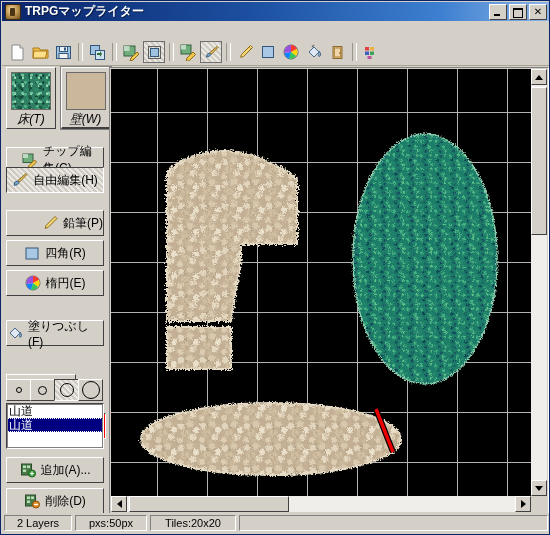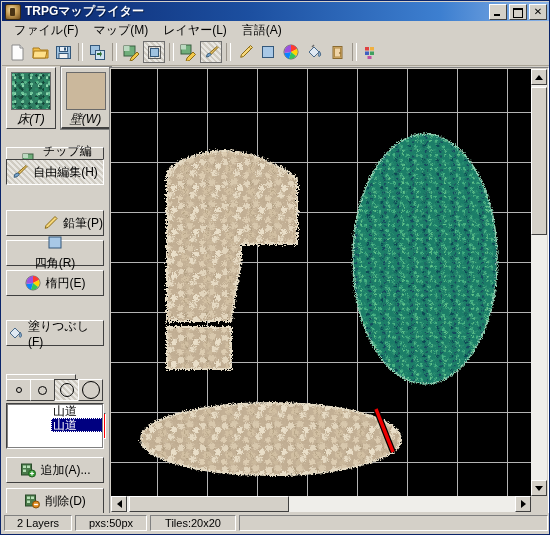--- a/index.html
+++ b/index.html
@@ -145,21 +145,20 @@
   .szc{border:1px solid #000;border-radius:50%;background:transparent;}
 
   
   .layerlist{
     position:absolute;left:4px;top:336px;width:98px;height:46px;
     background:#fff;box-sizing:border-box;
     border-top:1px solid #404040;border-left:1px solid #404040;
     border-right:1px solid #fff;border-bottom:1px solid #fff;
     outline:1px solid #808080;outline-offset:-2px;
     overflow:hidden;
-    padding-left:44px;
   }
   .litem{font-size:12px;padding:0 2px;line-height:14px;color:#000;white-space:nowrap;}
   .litem.sel{background:#000080;color:#fff;outline:1px dotted #fff;outline-offset:-1px;}
 
   
   .colorsw{
     position:absolute;left:76px;top:346px;width:26px;height:24px;
     background:#ff0000;
     border-top:1px solid #404040;border-left:1px solid #404040;
     border-right:1px solid #fff;border-bottom:1px solid #fff;
@@ -228,26 +227,20 @@
     <div class="title-text">TRPGマップライター</div>
     <div class="win-btns">
       <div class="wbtn min"></div>
       <div class="wbtn max"></div>
       <div class="wbtn">
           <i>✕</i>
         </div>
     </div>
   </div>
 
-  <div class="menubar">
-    <div class="menu-item">ファイル(F)</div>
-    <div class="menu-item">マップ(M)</div>
-    <div class="menu-item">レイヤー(L)</div>
-    <div class="menu-item">言語(A)</div>
-  </div>
 
   <div class="toolbar">
 
     <div class="tbtn">
       <svg class="ico" width="17" height="17" viewBox="0 0 17 17">
         <path d="M3 1h8l3 3v12H3z" fill="#fdfdfd" stroke="#8a8a8a"></path>
         <path d="M11 1v3h3" fill="#e6e6e6" stroke="#8a8a8a"></path>
       </svg>
     </div>
 
@@ -381,36 +374,36 @@
 
     <div class="sidebtn" style="top:80px;padding-left:15px;">
       <svg class="sb-ico" viewBox="0 0 16 16">
         <rect x="1" y="2" width="10" height="8.5" fill="#6fae7b" stroke="#3a5e40"></rect>
         <rect x="1" y="2" width="5" height="4" fill="#bcd9c1"></rect>
         <path d="M7 13.5l5.5-5.5L14.5 10l-5.5 5.5-3 .8z" fill="#f2c94c" stroke="#8a6a14"></path>
       </svg>
       <span>チップ編集(C)</span>
     </div>
 
-    <div class="sidebtn pressed" style="top:92px;">
+    <div class="sidebtn pressed" style="top:100px;">
       <svg class="sb-ico" viewBox="0 0 16 16">
         <path d="M14 1.5l1 1-7.5 7.5-1.5-1.5z" fill="#e8c26a" stroke="#8a6a14"></path>
         <path d="M5.8 9l1.5 1.5-2.2 2.2-3 .6.6-3z" fill="#7aa6cf" stroke="#3a5e7a"></path>
       </svg>
       <span>自由編集(H)</span>
     </div>
 
     <div class="sidebtn" style="top:143px;justify-content:flex-end;">
       <svg class="sb-ico" viewBox="0 0 16 16">
         <path d="M13 1.5l2 2-9 9-2.8.8.8-2.8z" fill="#f6d77a" stroke="#8a6a14"></path>
       </svg>
       <span>鉛筆(P)</span>
     </div>
 
-    <div class="sidebtn" style="top:173px;flex-direction:column;">
+    <div class="sidebtn" style="top:173px;">
       <svg class="sb-ico" viewBox="0 0 16 16">
         <rect x="2" y="3" width="12" height="11" fill="#a8c8e6" stroke="#33577a"></rect>
       </svg>
       <span>四角(R)</span>
     </div>
 
     <div class="sidebtn" style="top:203px;">
       <svg class="sb-ico" viewBox="0 0 16 16">
         <circle cx="8" cy="8" r="7" fill="#ddd" stroke="#666"></circle>
         <path d="M8 8 L8 1 A7 7 0 0 1 14 5 Z" fill="#ff3b30"></path>

